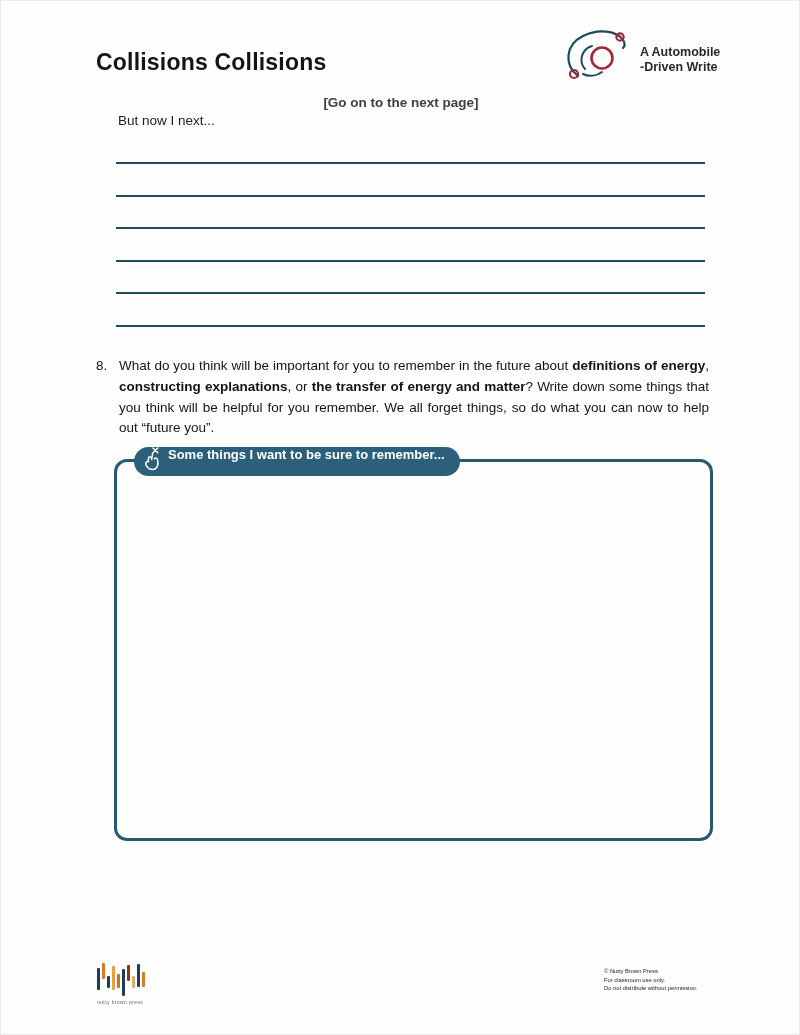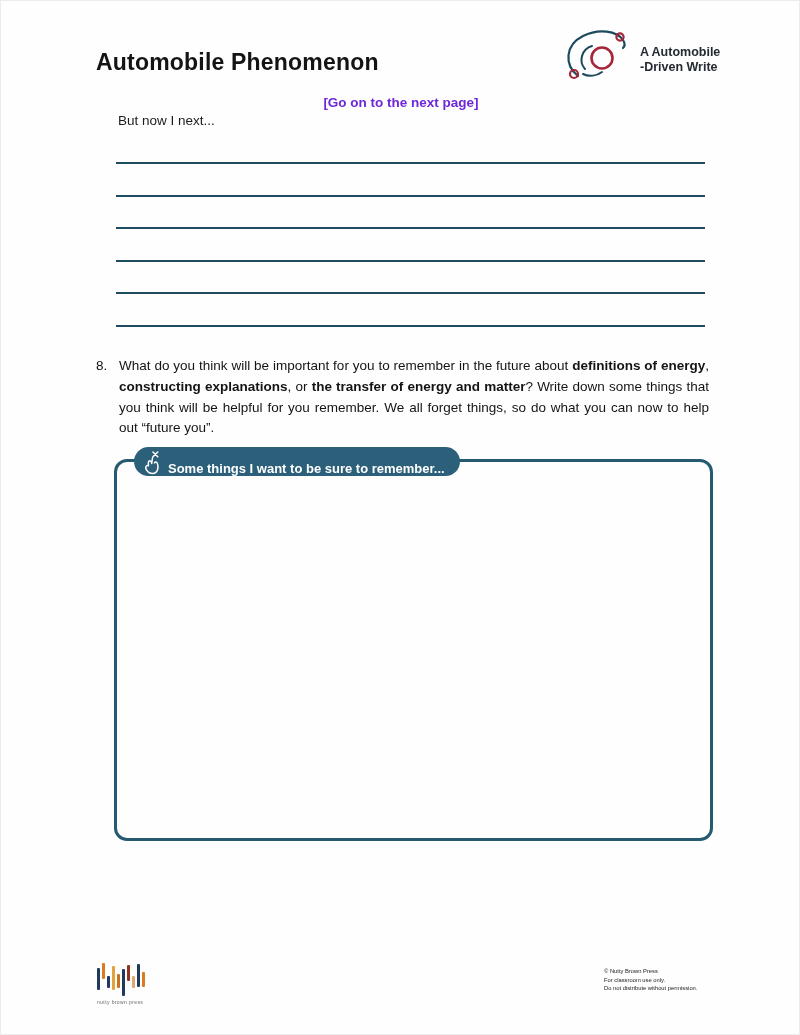--- a/index.html
+++ b/index.html
@@ -24,21 +24,21 @@
   }
   .logo svg{position:absolute;left:0;top:0;}
   .logo-text{
     position:absolute;left:79px;top:18px;
     font-size:12.5px;font-weight:bold;color:#232a31;line-height:15px;white-space:nowrap;
   }
 
   
   .go-on{
     position:absolute;left:0;top:94px;width:800px;text-align:center;
-    font-size:13.5px;font-weight:bold;color:#6d28d9;
+    font-size:13.5px;font-weight:bold;color:#404040;
   }
   .prompt{
     position:absolute;left:117px;top:112px;
     font-size:13.5px;color:#1c1c1c;
   }
 
   
   .lines{position:absolute;left:115px;top:161px;width:589px;}
   .writing-line{
     height:0;border-top:2.5px solid #1e4b5e;margin-bottom:30.5px;
@@ -54,21 +54,21 @@
   .q-body b{font-weight:bold;}
 
   
   .remember-box{
     position:absolute;left:113px;top:458px;width:593px;height:376px;
     border:3px solid #265a70;border-radius:13px;background:#fefefe;
   }
   .badge{
     position:absolute;left:17px;top:-15px;height:29px;
     background:#2c5f7a;border-radius:15px;
-    display:flex;align-items:flex-end;gap:5px;
+    display:flex;align-items:flex-start;gap:5px;
     padding:0 15px 0 8px;box-sizing:border-box;
     color:#ffffff;font-size:13px;font-weight:bold;white-space:nowrap;
   }
   .badge svg{flex:0 0 auto;}
   .box-write-area{position:absolute;left:6px;top:20px;right:6px;bottom:6px;}
 
   
   .press-logo{position:absolute;left:96px;top:962px;width:60px;}
   .press-bars{display:flex;align-items:flex-start;height:34px;}
   .press-bars div{width:3.2px;margin-right:1.8px;border-radius:1px;}
@@ -78,21 +78,21 @@
   .copyright{
     position:absolute;left:603px;top:966px;
     font-size:5.8px;line-height:8.6px;color:#1b1b1b;white-space:nowrap;
   }
 </style>
 </head>
 <body>
 
 <div class="page">
 
-  <div class="title">Automobile Phenomenon</div>
+  <div class="title">Collisions Collisions</div>
 
   <div class="logo">
     <svg width="84" height="62" viewBox="0 0 84 62">
 
       <path d="M17 49 C3 38 4 18 22 9 C38 1 56 4 62 13 C64 16 64 19 62 21" fill="none" stroke="#1d4a5c" stroke-width="2.2" stroke-linecap="round"></path>
 
       <path d="M24 42 C17 34 21 22 31 19" fill="none" stroke="#1d4a5c" stroke-width="2" stroke-linecap="round"></path>
       <path d="M22 47 C28 50 36 49 41 45" fill="none" stroke="#1d4a5c" stroke-width="2" stroke-linecap="round"></path>
 
       <circle cx="41" cy="31" r="10.5" fill="none" stroke="#a62639" stroke-width="2.6"></circle>

